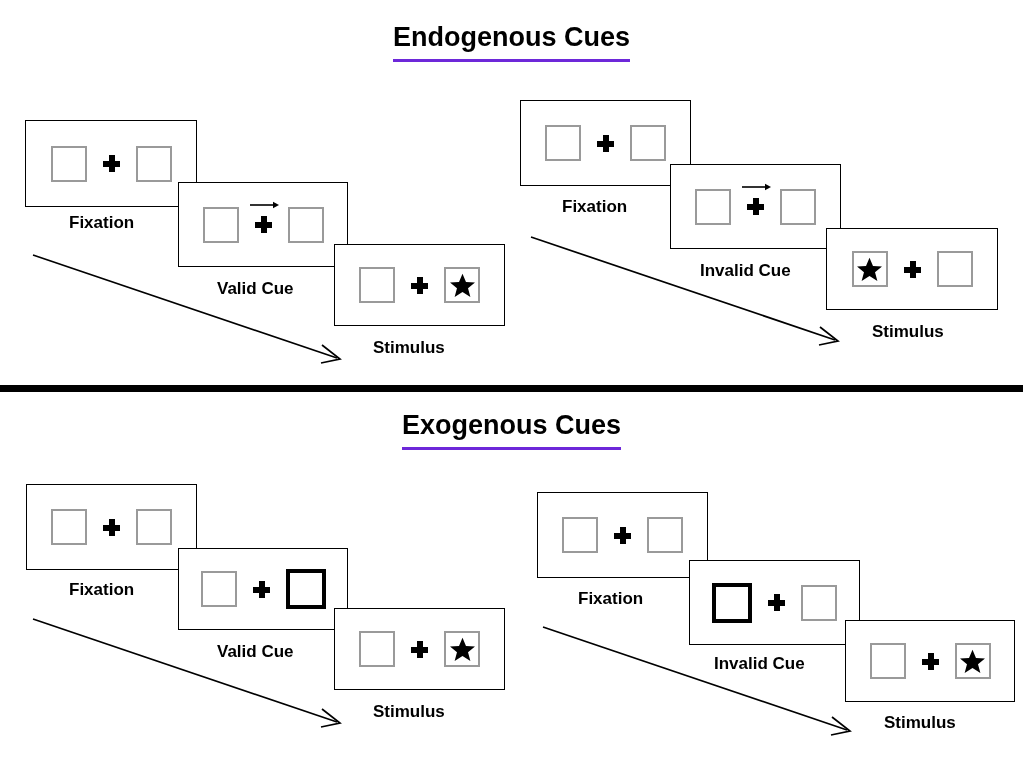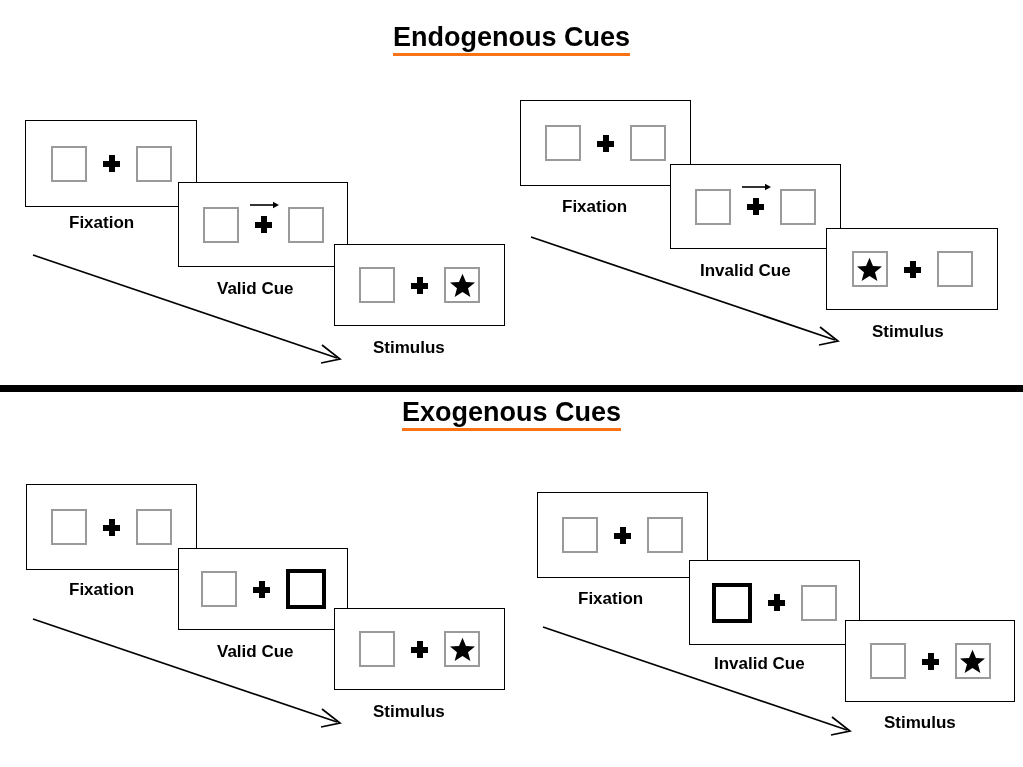--- a/index.html
+++ b/index.html
@@ -22,25 +22,25 @@
     position: absolute;
     width: 100%;
     left: 0;
     text-align: center;
     font-weight: bold;
     font-size: 27px;
     letter-spacing: 0px;
     color: #000000;
   }
   .section-title span {
-    border-bottom: 3px solid #f97316;
-    padding-bottom: 1px;
+    border-bottom: 3px solid #6d28d9;
+    padding-bottom: 7px;
   }
   #title-endogenous { top: 22px; }
-  #title-exogenous  { top: 397px; }
+  #title-exogenous  { top: 410px; }
 
   
   .divider {
     position: absolute;
     left: 0;
     width: 1023px;
     height: 7px;
     background: #000000;
     top: 385px;
   }

